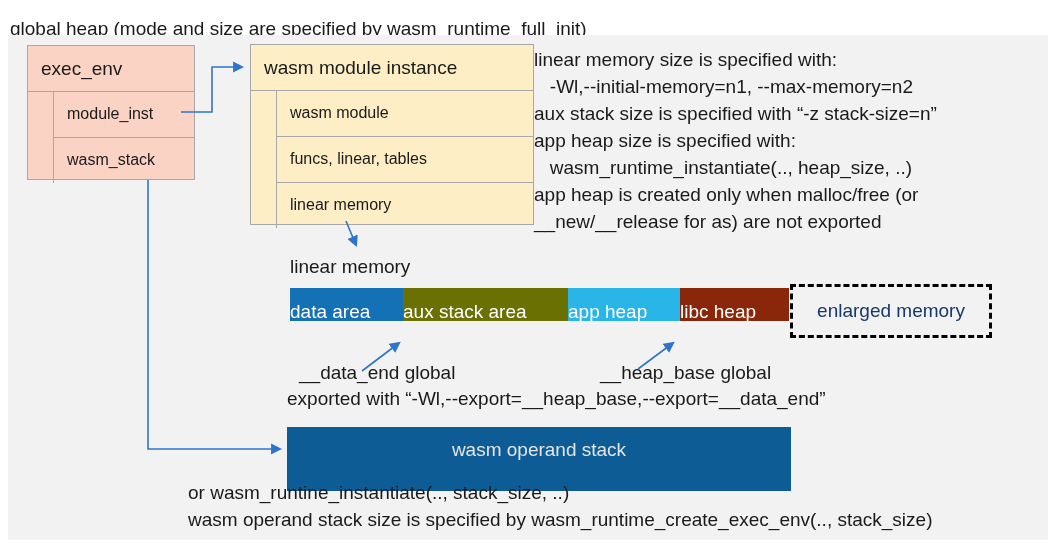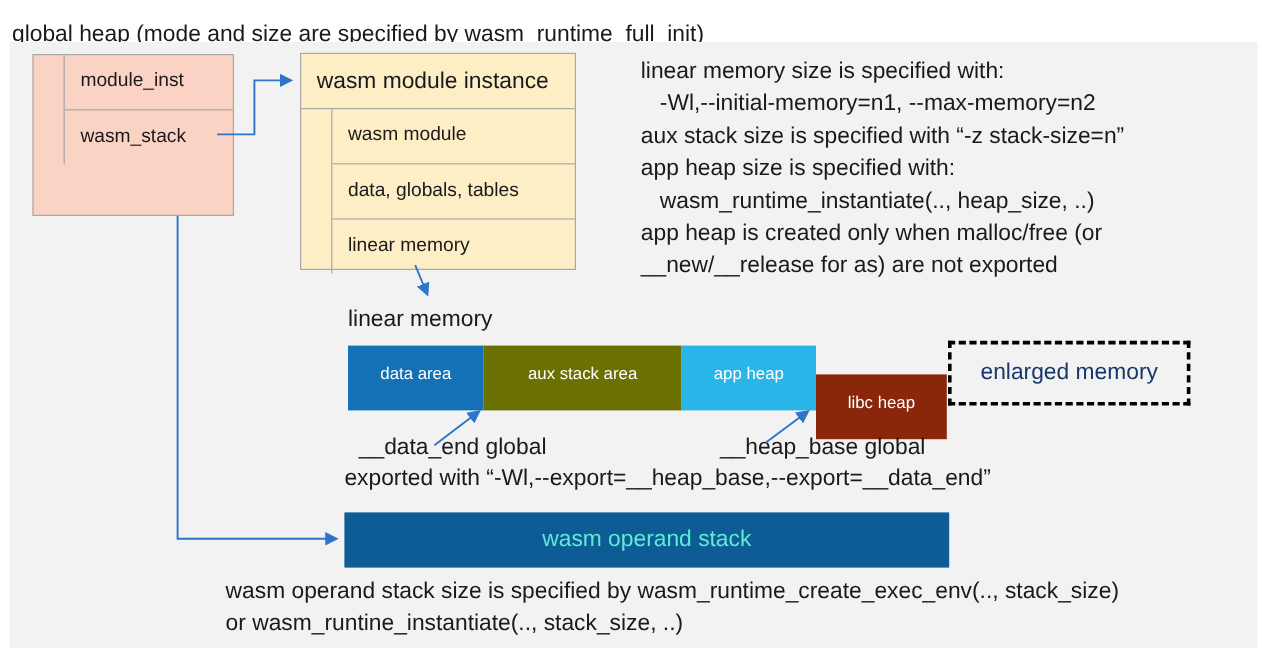--- a/index.html
+++ b/index.html
@@ -23,64 +23,65 @@
     border-bottom:1px solid var(--box_border);}
   .box-row:last-child{border-bottom:none;}
 
   
   .notes{left:534px;top:46px;font-size:19px;line-height:27px;}
   .note-line{white-space:pre;}
 
   .linear-label{left:290px;top:256px;font-size:19px;}
 
   
-  .seg{top:288px;height:54px;line-height:47px;text-align:center;
-    color:#ffffff;font-size:14px;}
+  .seg{top:288px;height:33px;line-height:47px;text-align:left;
+    color:#ffffff;font-size:19px;}
   .seg-data{left:290px;width:113px;background:var(--seg_data);}
   .seg-aux{left:403px;width:165px;background:var(--seg_aux);}
   .seg-app{left:568px;width:112px;background:var(--seg_app);}
-  .seg-libc{left:680px;width:109px;background:var(--seg_libc);margin-top:24px;}
+  .seg-libc{left:680px;width:109px;background:var(--seg_libc);}
   .seg-enlarged{left:790px;top:284px;width:202px;height:54px;line-height:48px;
     text-align:center;font-size:19px;color:var(--navy_text);
     background:var(--panel);border:3px dashed #000000;}
 
   .ann{font-size:19px;white-space:pre;}
   .ann-data-end{left:299px;top:362px;}
   .ann-heap-base{left:600px;top:362px;}
   .ann-exported{left:287px;top:388px;}
 
-  .operand-bar{left:287px;top:427px;width:504px;height:46px;line-height:46px;
-    text-align:center;color:#5eead4;font-size:19px;background:var(--operand_stack);}
+  .operand-bar{left:287px;top:427px;width:504px;height:64px;line-height:46px;
+    text-align:center;color:#e5e5e5;font-size:19px;background:var(--operand_stack);}
 
   .notes-bottom{left:188px;top:479px;font-size:19px;line-height:27px;}
 
   svg.overlay{position:absolute;left:0;top:0;pointer-events:none;}
   .connector{fill:none;stroke:var(--connector);stroke-width:1.6px;}
 </style>
 </head>
 <body>
 
 <div class="page">
 
   <div class="abs diagram-title">global heap (mode and size are specified by wasm_runtime_full_init)</div>
 
   <div class="abs panel"></div>
 
   <div class="abs struct salmon" style="left:27px;top:45px;width:168px;height:135px;">
+    <div class="box-title">exec_env</div>
     <div class="box-rows">
       <div class="box-row">module_inst</div>
       <div class="box-row">wasm_stack</div>
     </div>
   </div>
 
-  <div class="abs struct cream" style="left:250px;top:44px;width:230px;height:181px;">
+  <div class="abs struct cream" style="left:250px;top:44px;width:284px;height:181px;">
     <div class="box-title">wasm module instance</div>
     <div class="box-rows">
       <div class="box-row">wasm module</div>
-      <div class="box-row">data, globals, tables</div>
+      <div class="box-row">funcs, linear, tables</div>
       <div class="box-row">linear memory</div>
     </div>
   </div>
 
   <div class="abs notes">
     <div class="note-line">linear memory size is specified with:</div>
     <div class="note-line">   -Wl,--initial-memory=n1, --max-memory=n2</div>
     <div class="note-line">aux stack size is specified with “-z stack-size=n”</div>
     <div class="note-line">app heap size is specified with:</div>
     <div class="note-line">   wasm_runtime_instantiate(.., heap_size, ..)</div>
@@ -96,22 +97,22 @@
   <div class="abs seg seg-libc">libc heap</div>
   <div class="abs seg-enlarged">enlarged memory</div>
 
   <div class="abs ann ann-data-end">__data_end global</div>
   <div class="abs ann ann-heap-base">__heap_base global</div>
   <div class="abs ann ann-exported">exported with “-Wl,--export=__heap_base,--export=__data_end”</div>
 
   <div class="abs operand-bar">wasm operand stack</div>
 
   <div class="abs notes-bottom">
+    <div class="note-line">or wasm_runtine_instantiate(.., stack_size, ..)</div>
     <div class="note-line">wasm operand stack size is specified by wasm_runtime_create_exec_env(.., stack_size)</div>
-    <div class="note-line">or wasm_runtine_instantiate(.., stack_size, ..)</div>
   </div>
 
   <svg class="overlay" width="1054" height="547" viewBox="0 0 1054 547">
     <defs>
       <marker id="arrow" viewBox="0 0 10 10" refX="8" refY="5" markerWidth="7" markerHeight="7" orient="auto-start-reverse">
         <path d="M0,0 L10,5 L0,10 z" style="fill:var(--connector);"></path>
       </marker>
     </defs>
     <polyline class="connector" points="181,112 212,112 212,67 242,67" marker-end="url(#arrow)"></polyline>
     <polyline class="connector" points="148,180 148,449 280,449" marker-end="url(#arrow)"></polyline>

